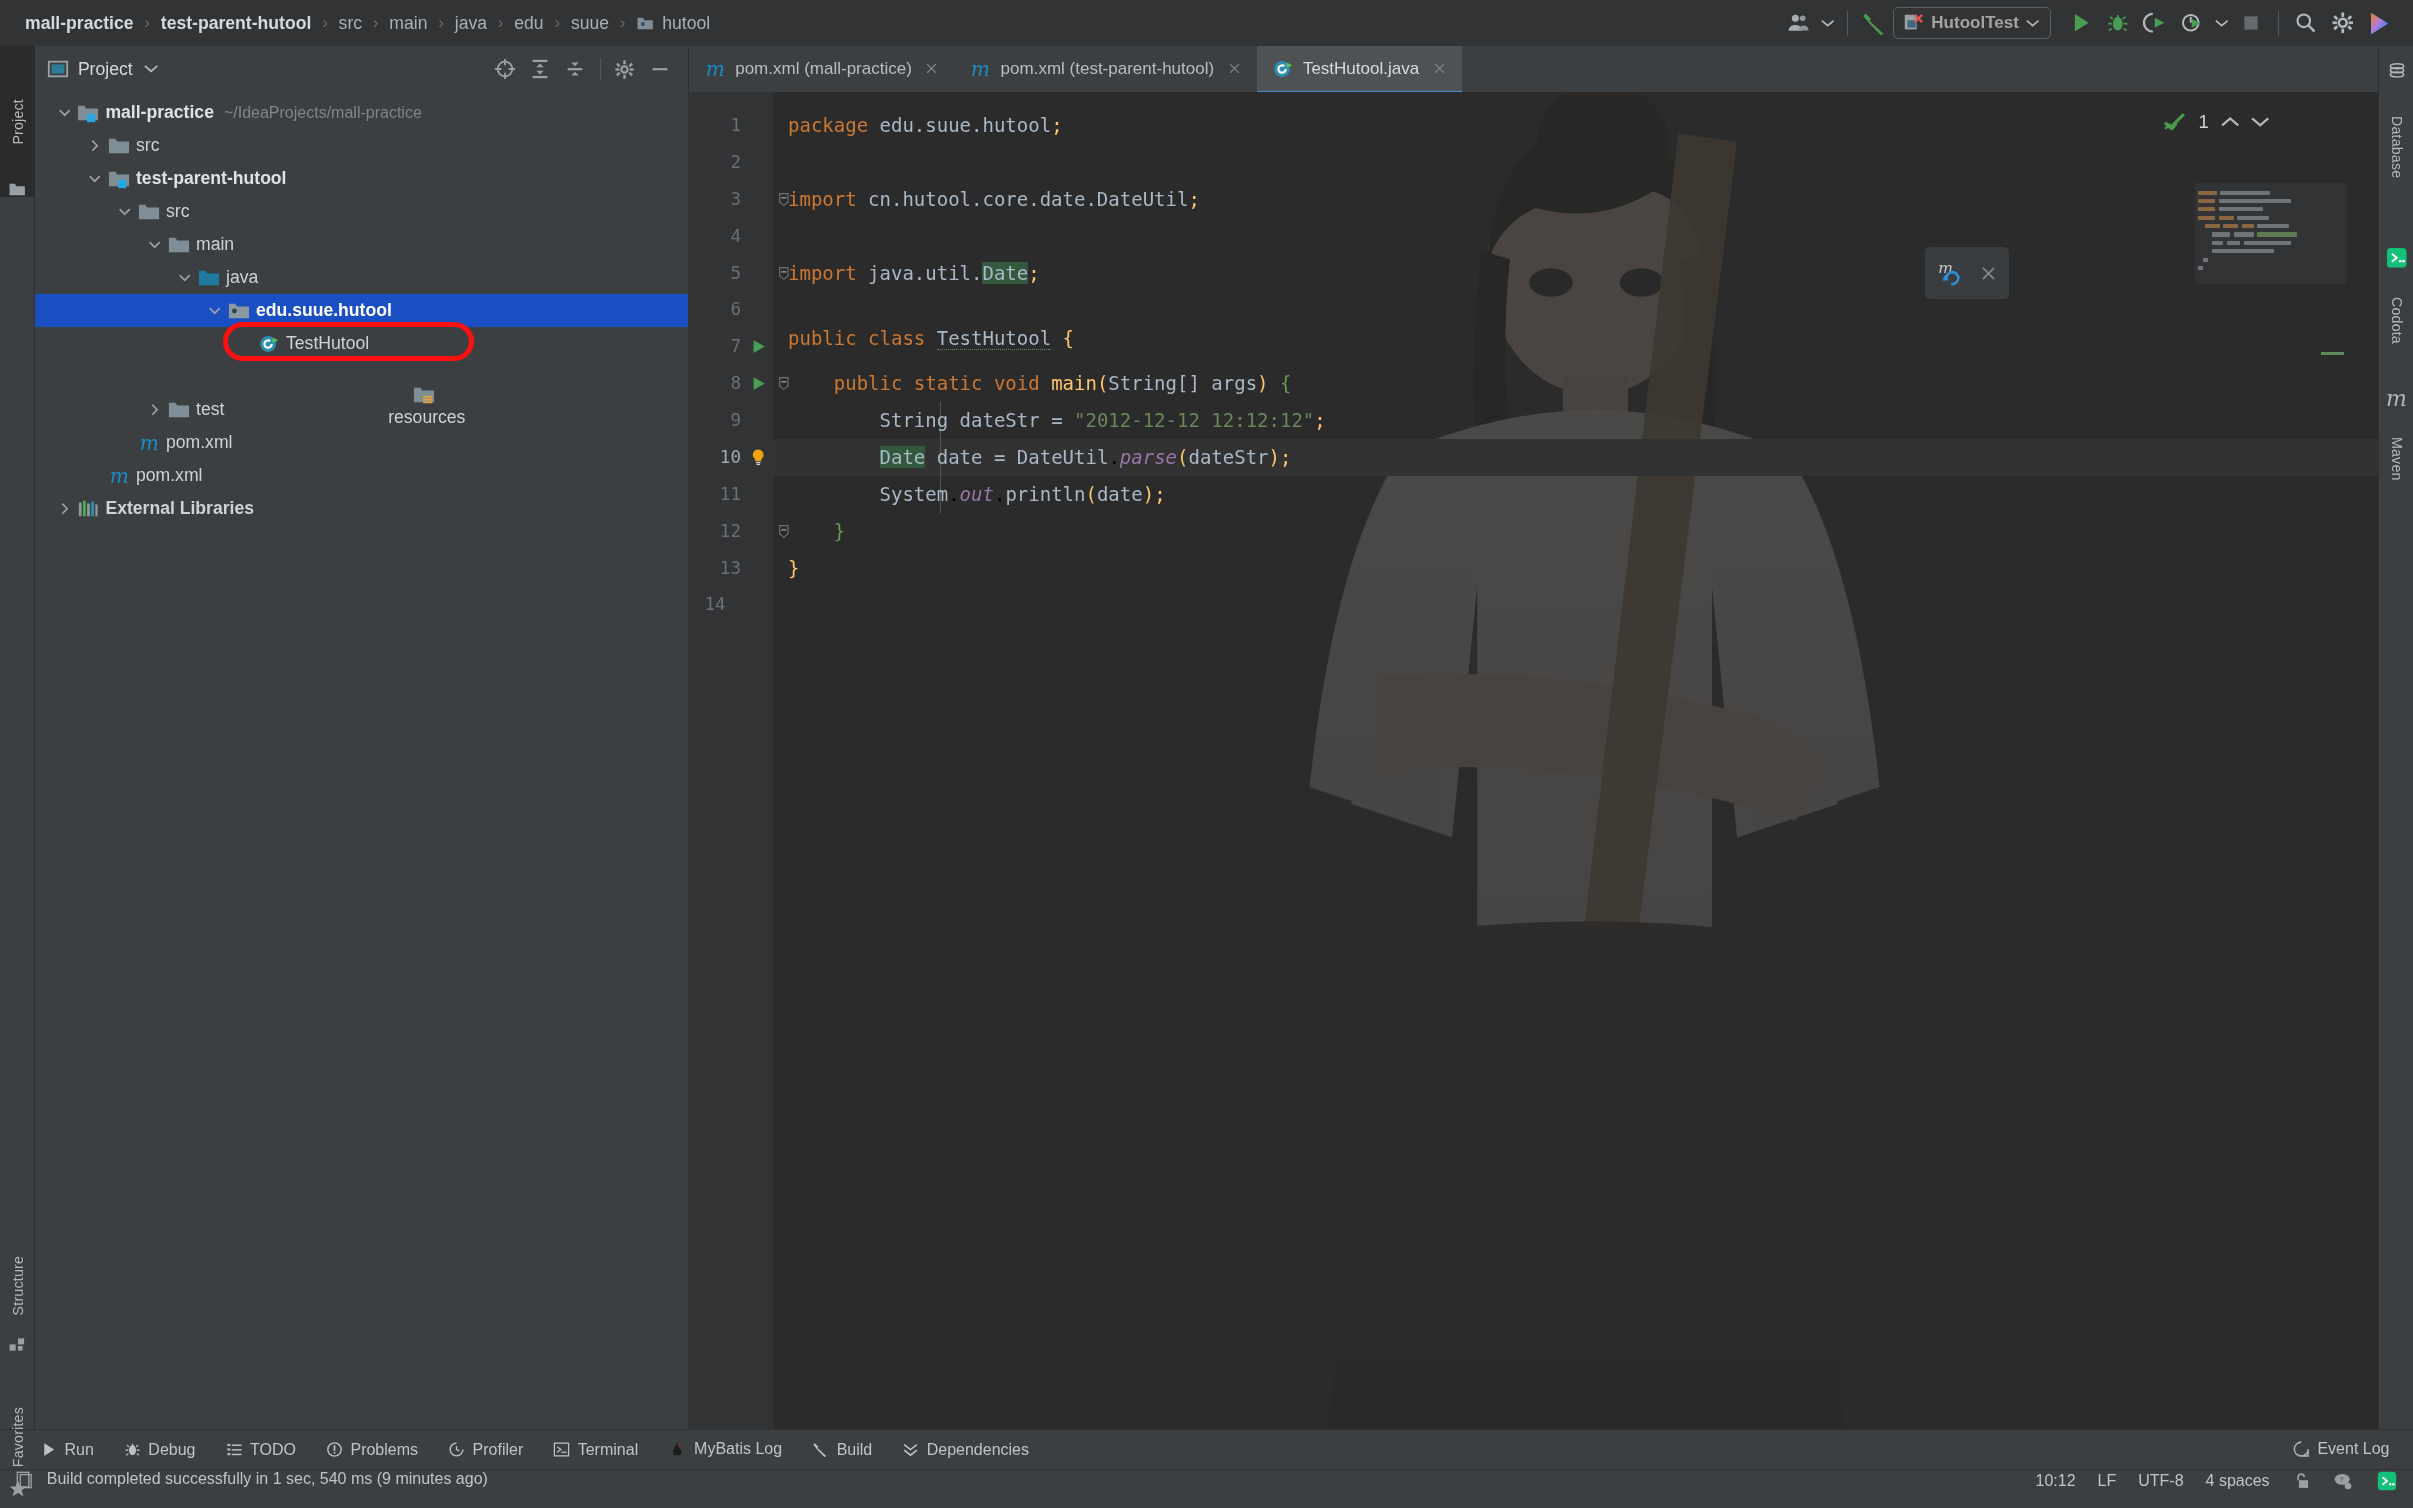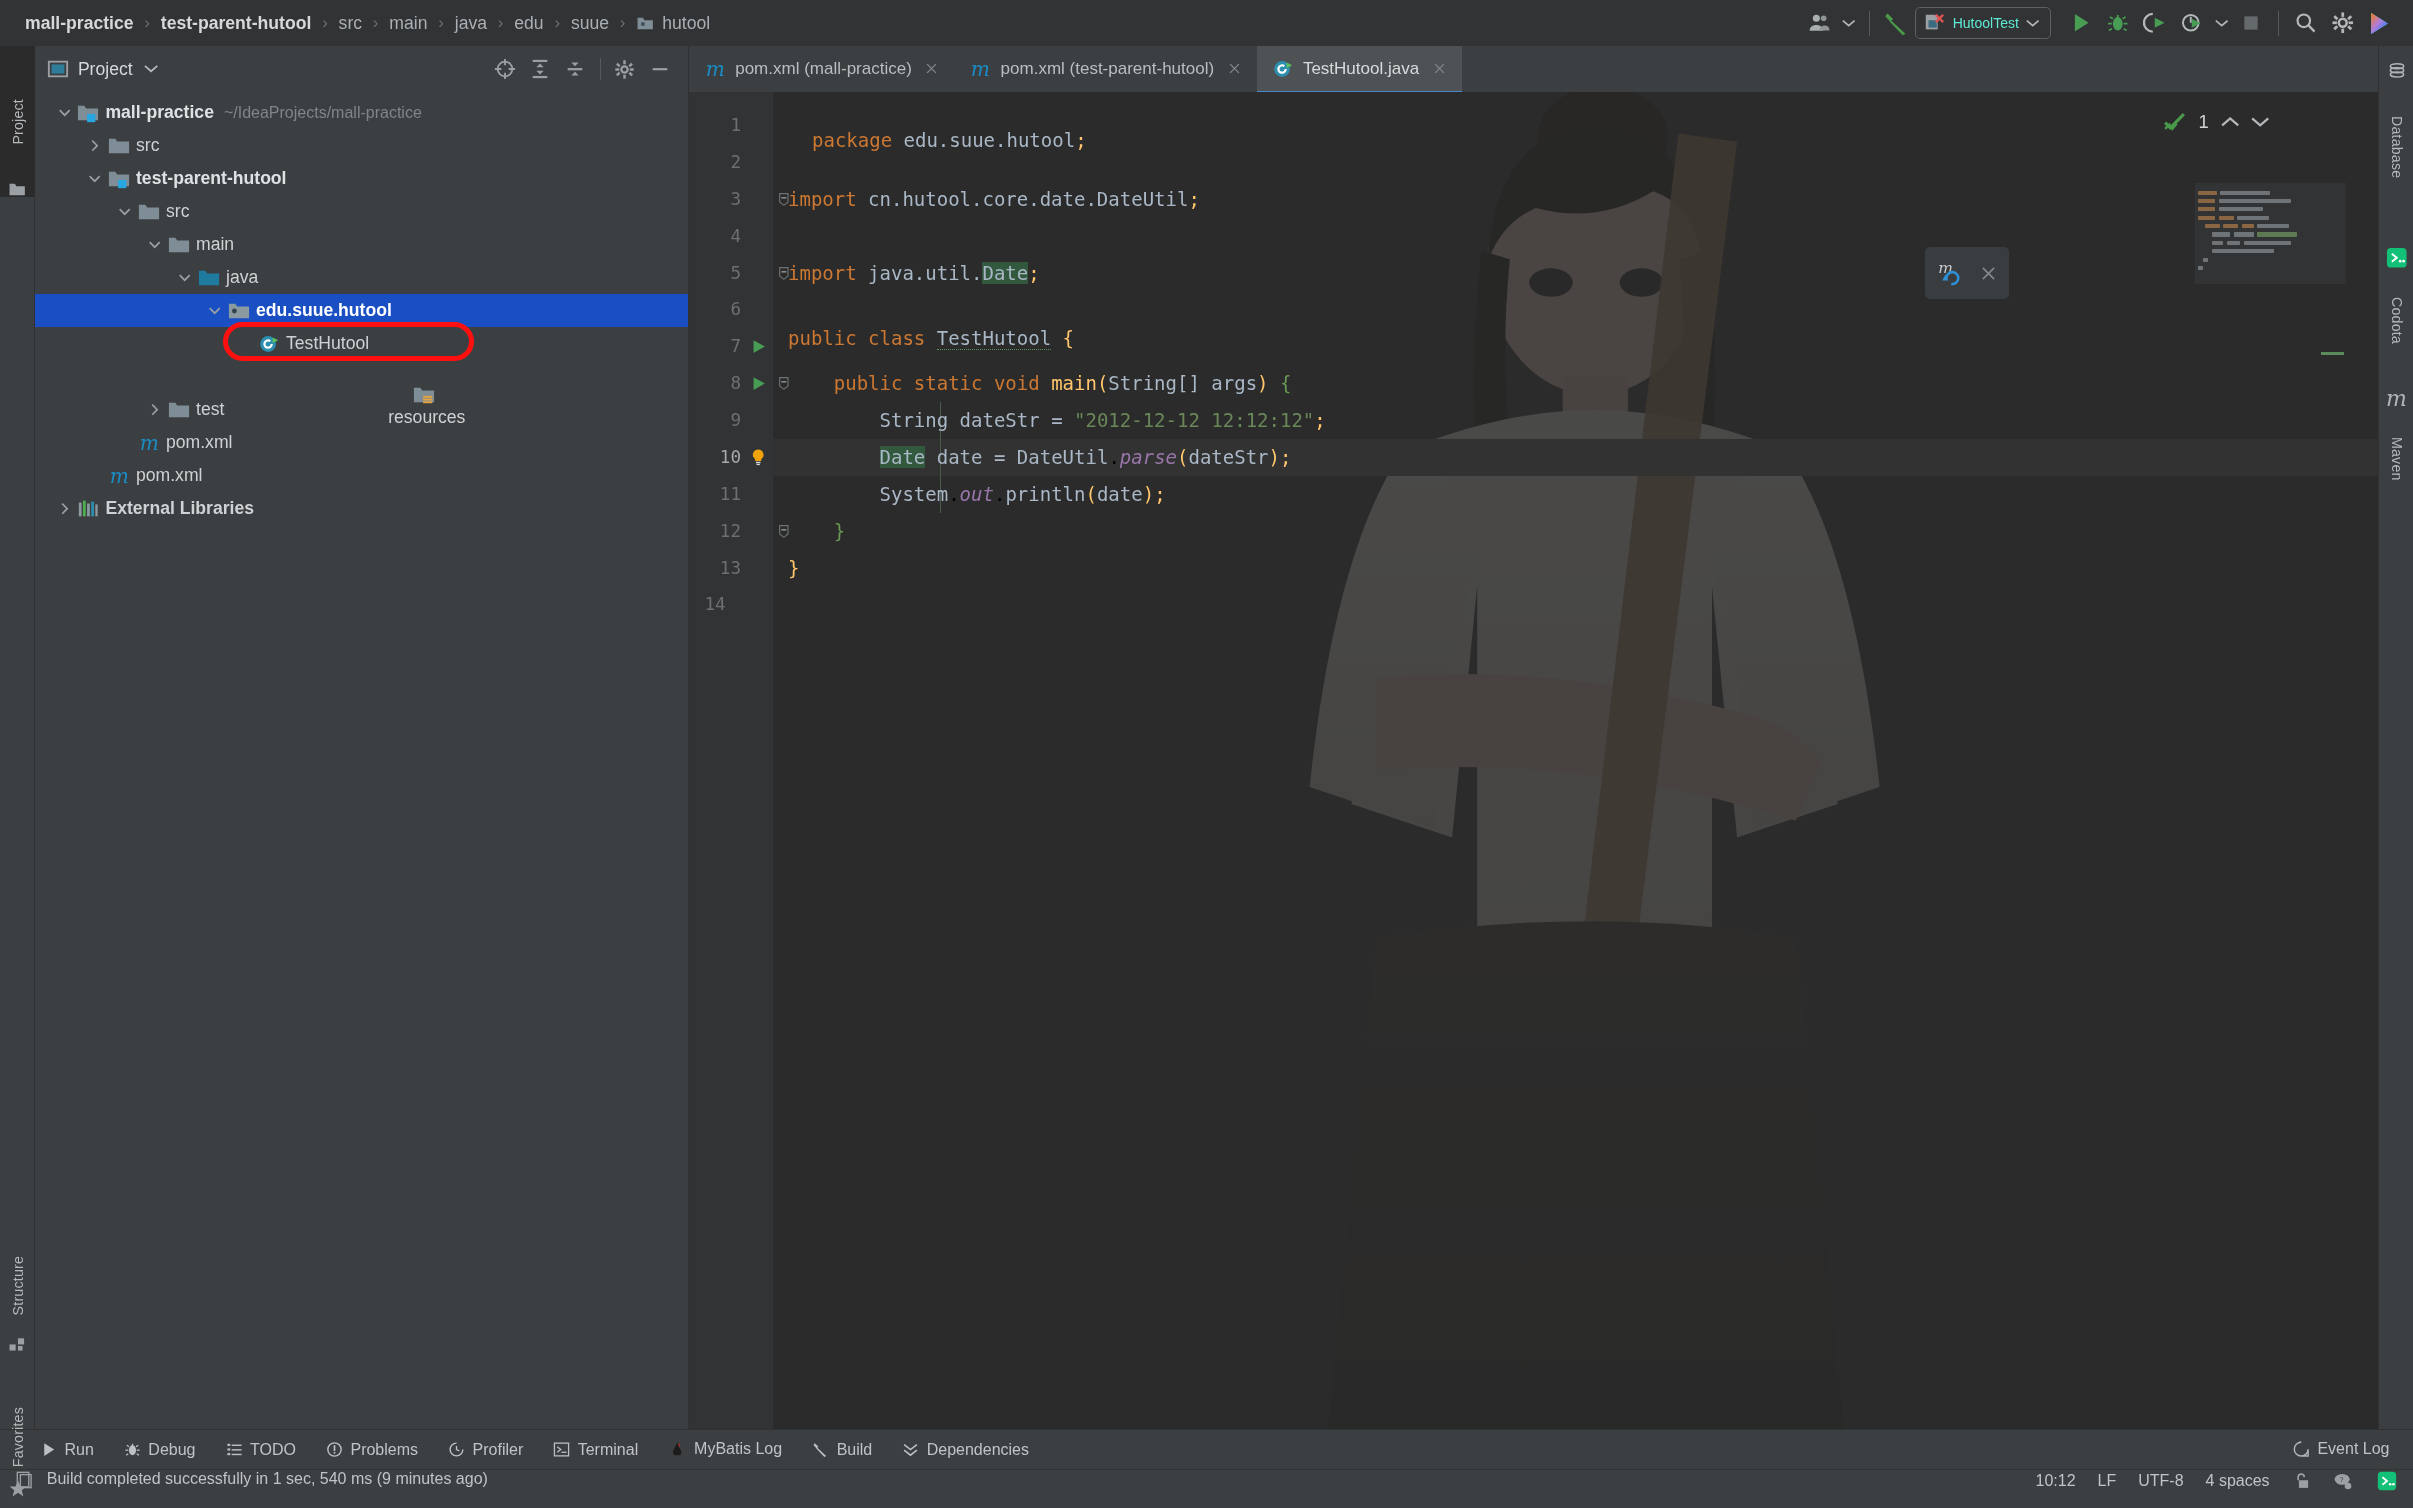--- a/index.html
+++ b/index.html
@@ -16,21 +16,21 @@
   .crumb.bold { color:#d6d9dc; font-weight:bold; }
   .crumb-sep { color:#6a6f73; font-size:17px; padding:0 0.8px; }
   .crumb-with-icon { display:flex; align-items:center; gap:7.5px; padding:0 10px; }
 
   .topbar-right { margin-left:auto; display:flex; align-items:center; gap:0; }
   .tb-icon { width:37px; height:37px; display:flex; align-items:center; justify-content:center;
     cursor:pointer; }
   .tb-sep { width:0.8px; height:25px; background:#555a5d; margin:0 8.4px; }
   .runconfig { display:flex; align-items:center; gap:7.5px; border:0.8px solid #5c6164;
     border-radius:5px; height:32px; padding:0 10px 0 7.5px; margin-right:11.7px; }
-  .runconfig .label { font-size:14px; color:#5eead4; }
+  .runconfig .label { font-size:17px; color:#a3a3a3;font-weight:bold; }
 
   
   .body { flex:1; display:flex; min-height:0; }
 
   
   .railL { width:35px; background:#3c3f41; flex:0 0 35px; position:relative;
     border-right:0.8px solid #2f3133; }
   .rail-item { position:absolute; left:0; width:35px; display:flex; align-items:center;
     justify-content:center; cursor:pointer; }
   .vtext { writing-mode:vertical-rl; font-size:14.2px; color:#b5b9bc; letter-spacing:0.2px; }
@@ -638,21 +638,21 @@
           <rect x="530" y="1170" width="70" height="40" fill="#7a4c3a" transform="rotate(-6 565 1190)"></rect>
 
           <path d="M330 1050 q260 -40 500 0 l70 710 l-640 0z" fill="url(#skirt)"></path>
         </svg>
 
         <div class="gutter"></div>
         <div class="codearea" id="codearea">
             <div class="hl-line" style="top: 347px;"></div>
             <div class="indentline" style="left: 251px; top: 310px; height: 111px;"></div>
             <div class="lnum" style="top: 15px;">1</div>
-            <div class="code" style="top: 30px; margin-left: 24px;"><span class="kw">package</span> <span class="pl">edu.suue.hutool</span><span class="br1">;</span></div>
+            <div class="code" style="top: 15px;"><span class="kw">package</span> <span class="pl">edu.suue.hutool</span><span class="br1">;</span></div>
             <div class="lnum" style="top: 52px;">2</div>
             <div class="lnum" style="top: 89px;">3</div>
             <div class="code" style="top: 89px;"><span class="kw">import</span> <span class="pl">cn.hutool.core.date.DateUtil</span><span class="br1">;</span></div>
             <div class="fold" style="top: 89px;">
               <svg width="11.7" height="15" viewBox="0 0 14 18">
                 <path d="M2 2h10v10l-5 4-5-4z" fill="none" stroke="#6d7275" stroke-width="1.4"></path>
                 <path d="M4 7h6" stroke="#9aa0a3" stroke-width="1.6"></path>
               </svg>
             </div>
             <div class="lnum" style="top: 126px;">4</div>

